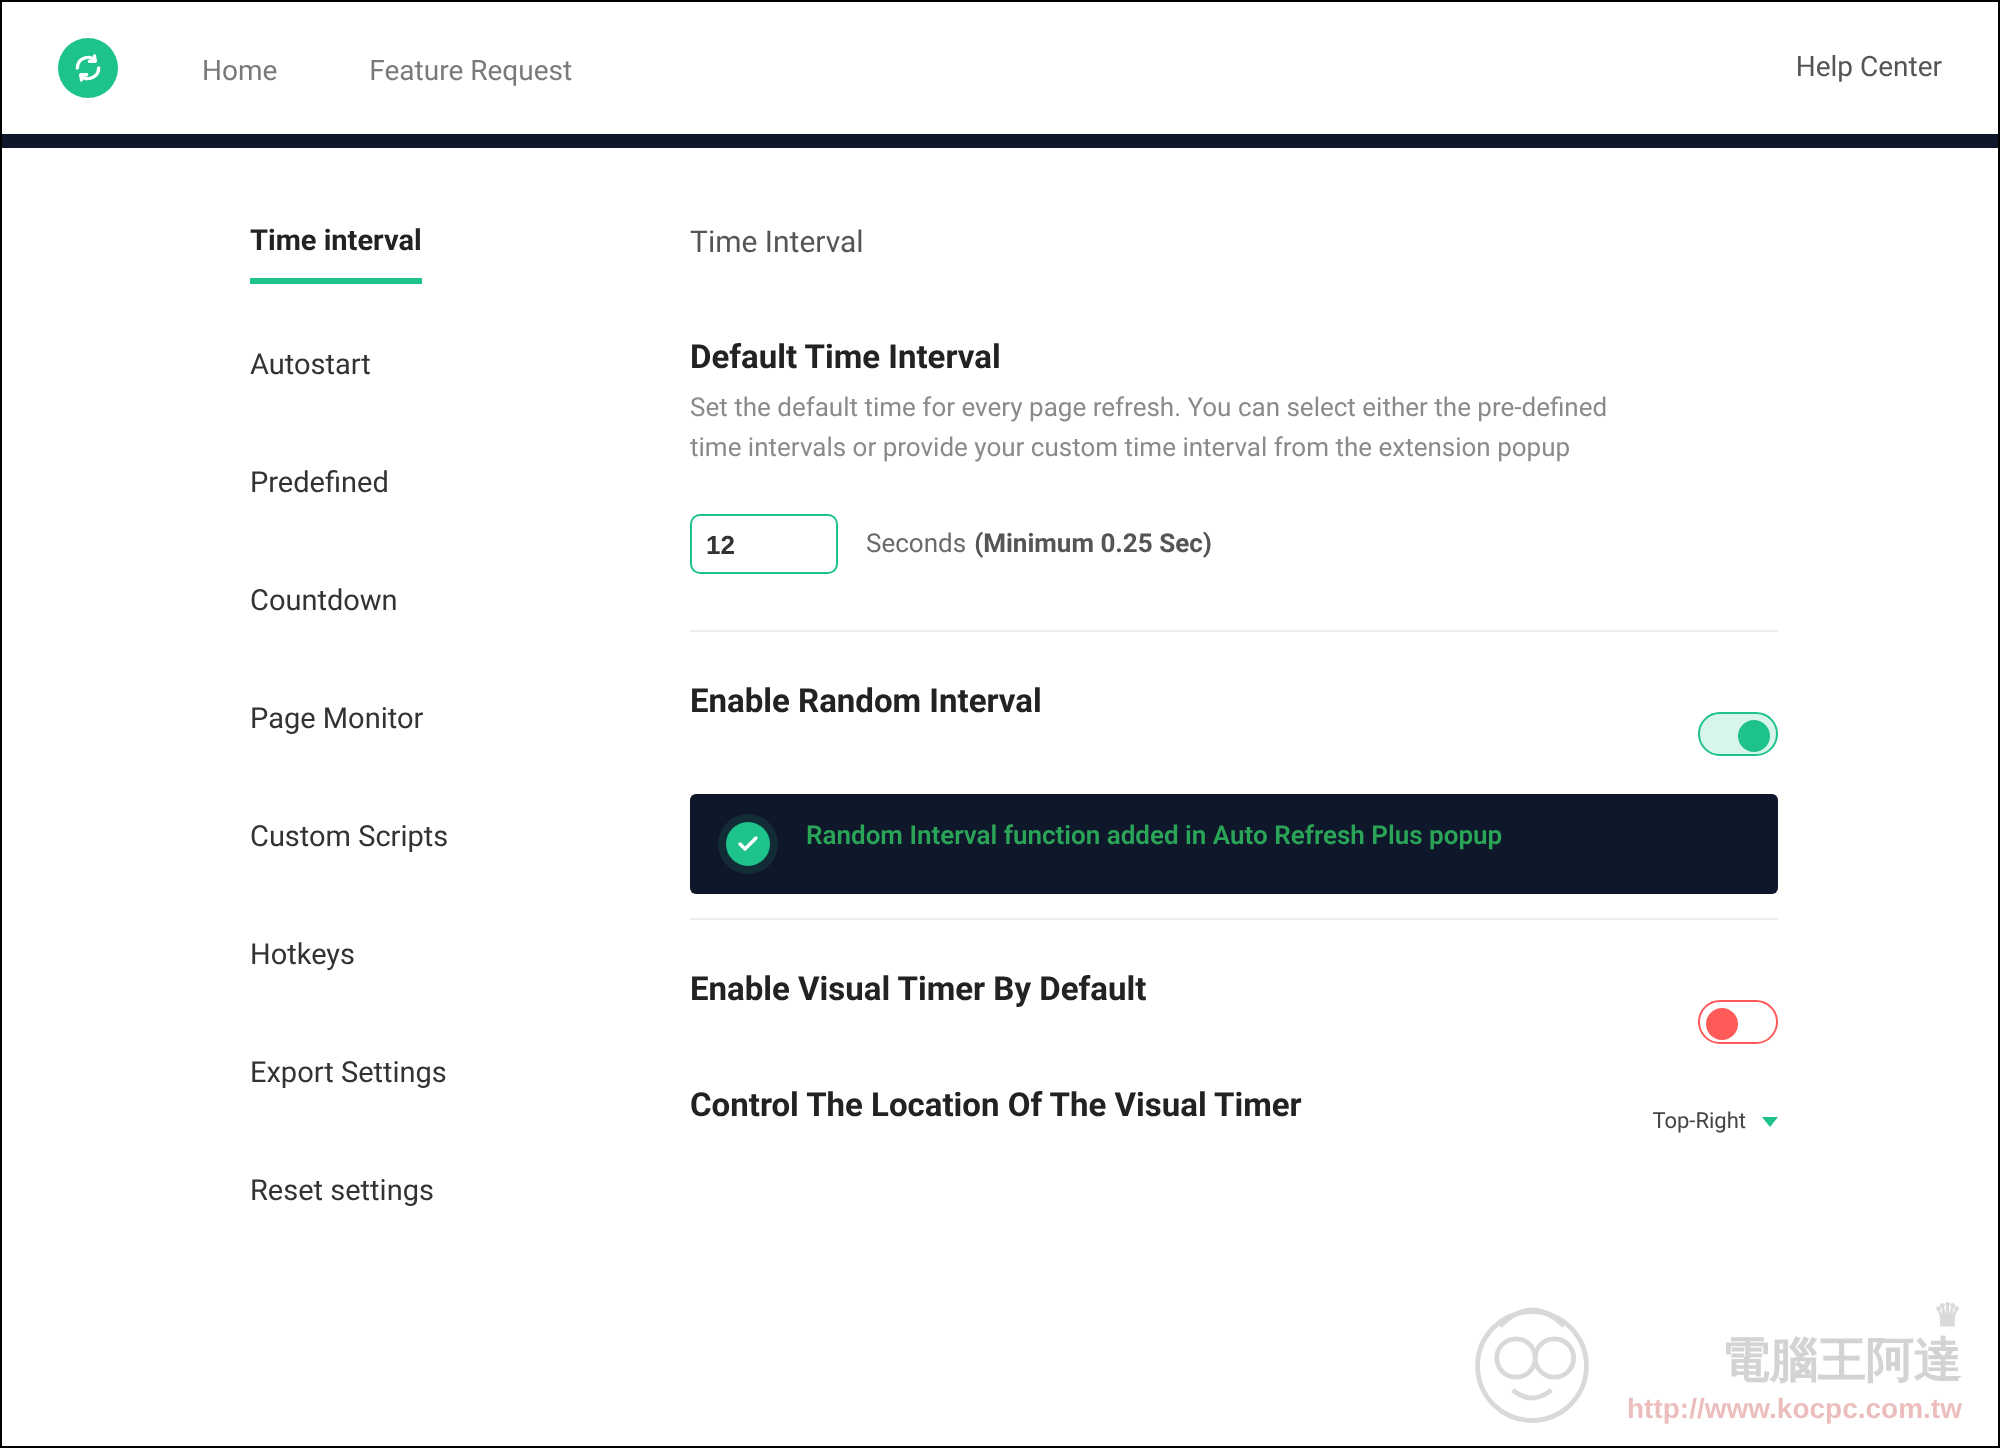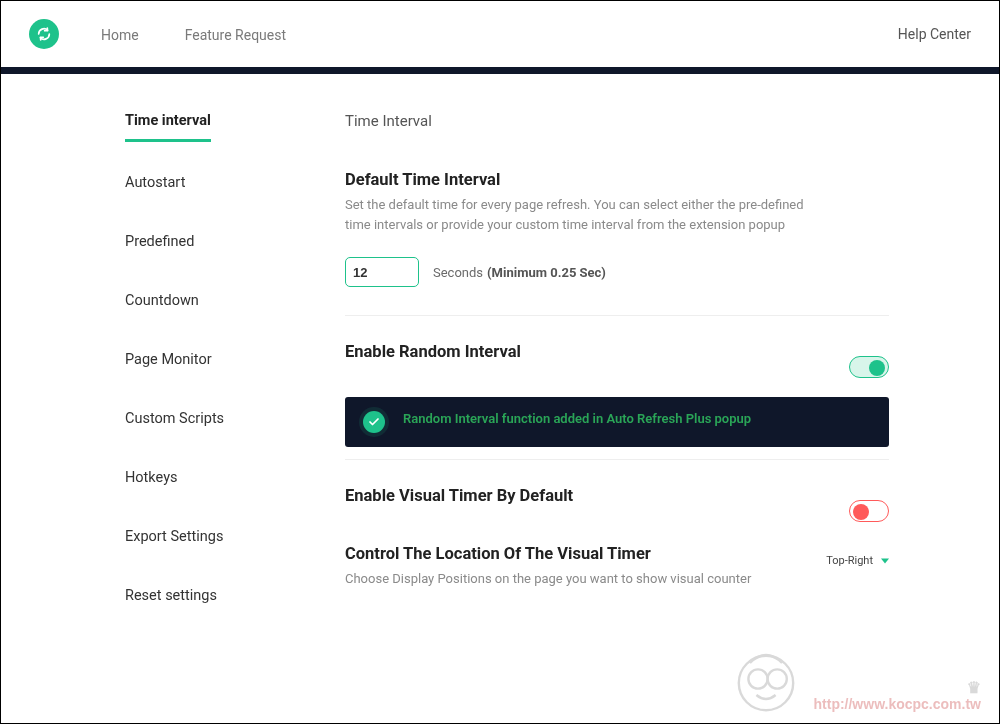--- a/index.html
+++ b/index.html
@@ -255,31 +255,31 @@
         <div class="toggle off">
             <div class="knob"></div>
           </div>
       </div>
     </section>
 
     <section class="section" style="margin-top:22px;">
       <div class="position-row">
         <div>
           <div class="section-title">Control The Location Of The Visual Timer</div>
-          <div class="section-desc">Choose Display Positions on the page you want to show visual counter</div>
         </div>
         <div class="position-select">Top-Right</div>
       </div>
     </section>
   </main>
 </div>
 
 <div class="watermark">
   <svg class="face" viewBox="0 0 100 100">
     <circle cx="50" cy="55" r="34" fill="none" stroke="#bbb" stroke-width="3"></circle>
     <circle cx="40" cy="50" r="12" fill="none" stroke="#bbb" stroke-width="3"></circle>
     <circle cx="64" cy="50" r="12" fill="none" stroke="#bbb" stroke-width="3"></circle>
     <path d="M38 70 Q50 80 62 70" fill="none" stroke="#bbb" stroke-width="3"></path>
     <path d="M30 30 Q50 10 70 30" fill="none" stroke="#bbb" stroke-width="3"></path>
   </svg>
   <span class="crown">♛</span>
+  <span>電腦王阿達</span>
   <span class="url">http://www.kocpc.com.tw</span>
 </div>
 
 </body></html>

